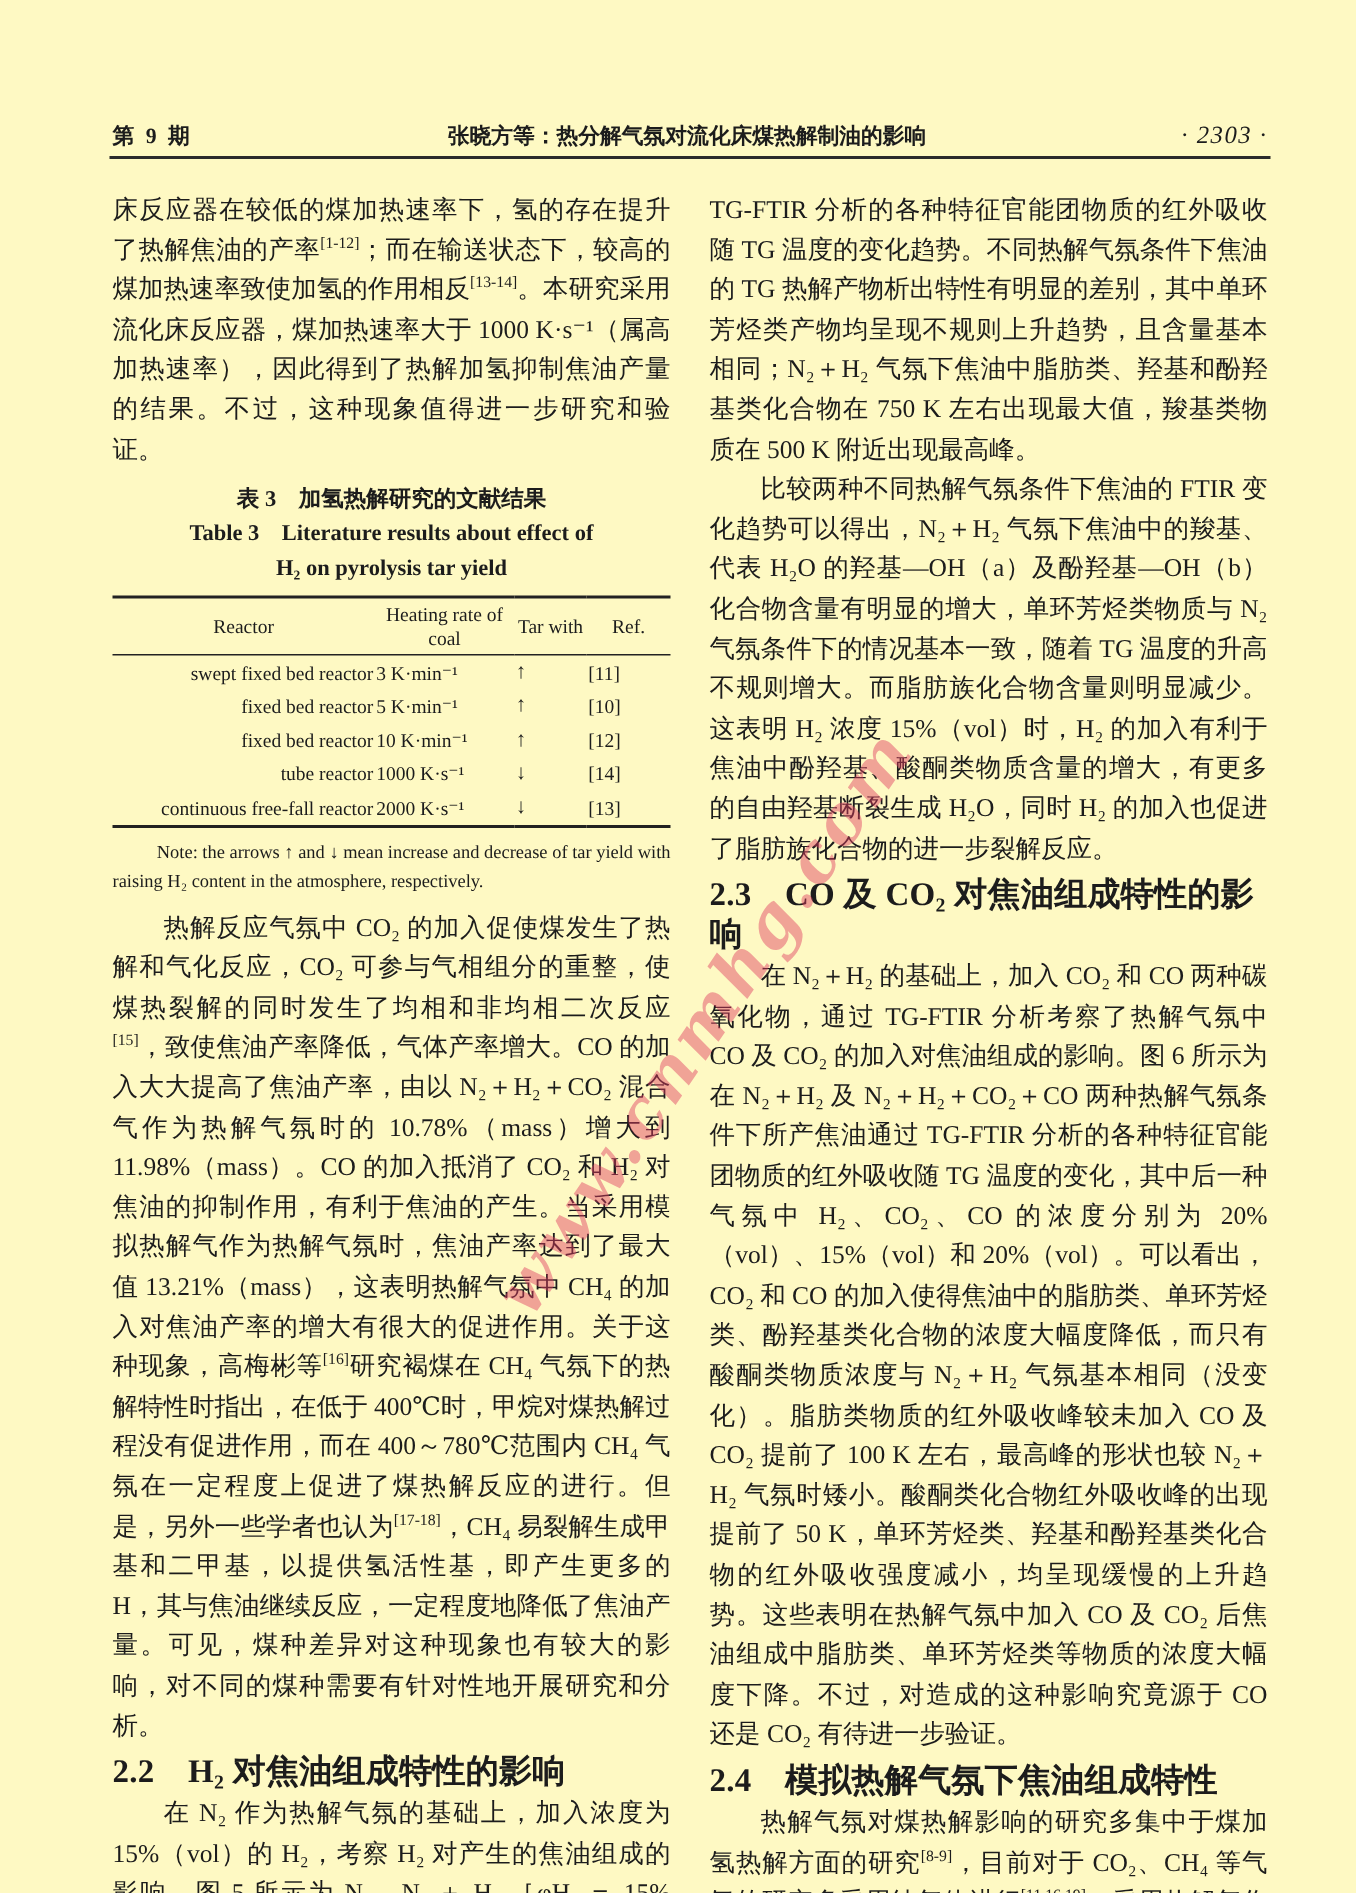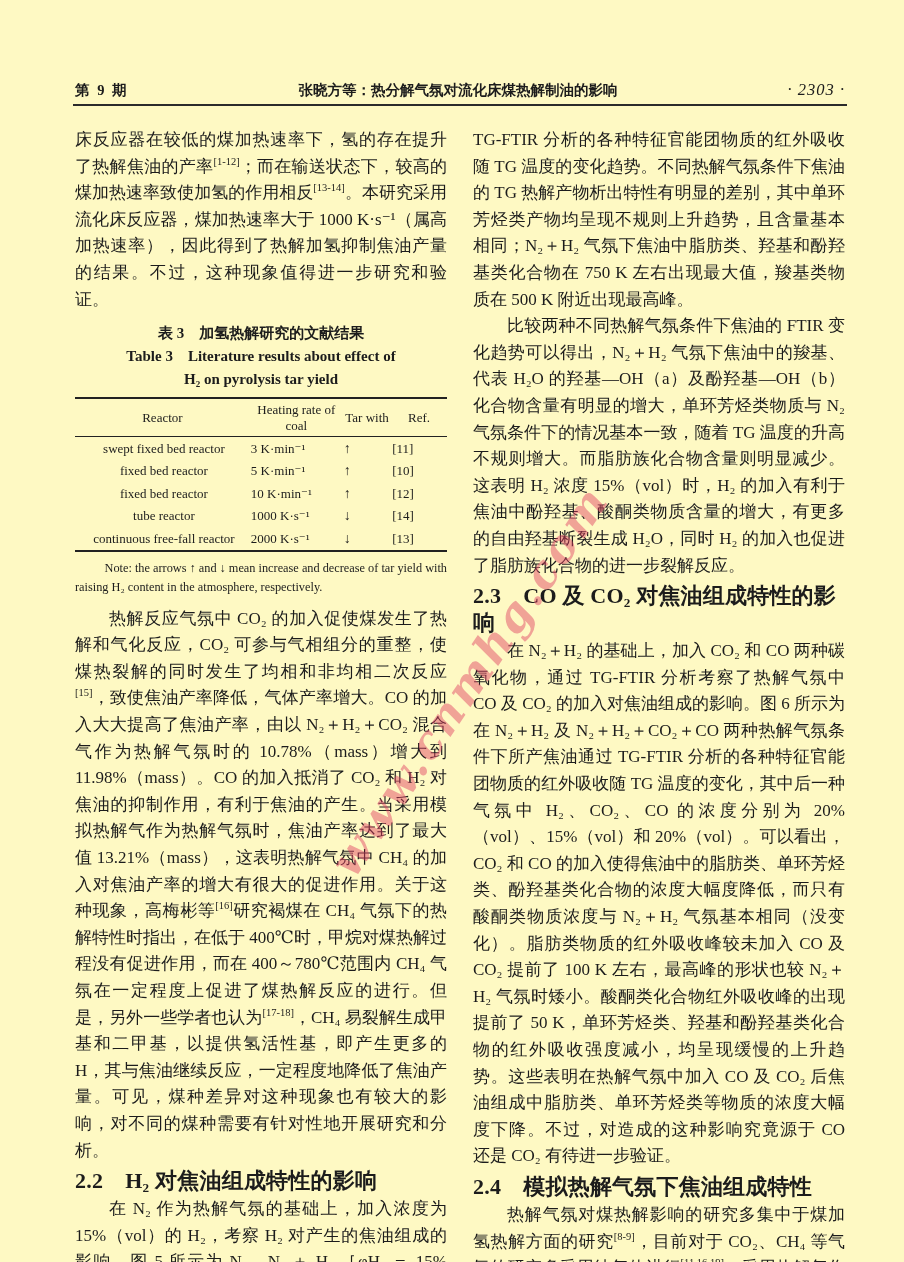--- a/index.html
+++ b/index.html
@@ -50,21 +50,21 @@
     font-size:13px;
     border-top:2.6px solid #222; border-bottom:2.6px solid #222;
   }
   table.lit thead tr { border-bottom:1.3px solid #222; }
   table.lit th {
     font-weight:normal; padding:3px 1px; line-height:15.5px; text-align:center;
   }
   table.lit td {
     padding:2.5px 1px; line-height:17.5px; text-align:left; white-space:nowrap;
   }
-  table.lit td.c0 { text-align:center; padding-left:4px;margin-left:47px; }
+  table.lit td.c0 { text-align:right; padding-left:4px;margin-left:47px; }
   table.lit .arrow { font-size:14px; }
   .tbl-note {
     font-size:12.3px; line-height:19px; text-align:justify;
     margin:7px 0 9px; text-indent:2.4em;
   }
   
   .watermark {
     position:absolute; left:248px; top:658px; width:444px; height:64px;
     text-align:center;
     font-size:45px; font-style:italic; font-weight:bold;

